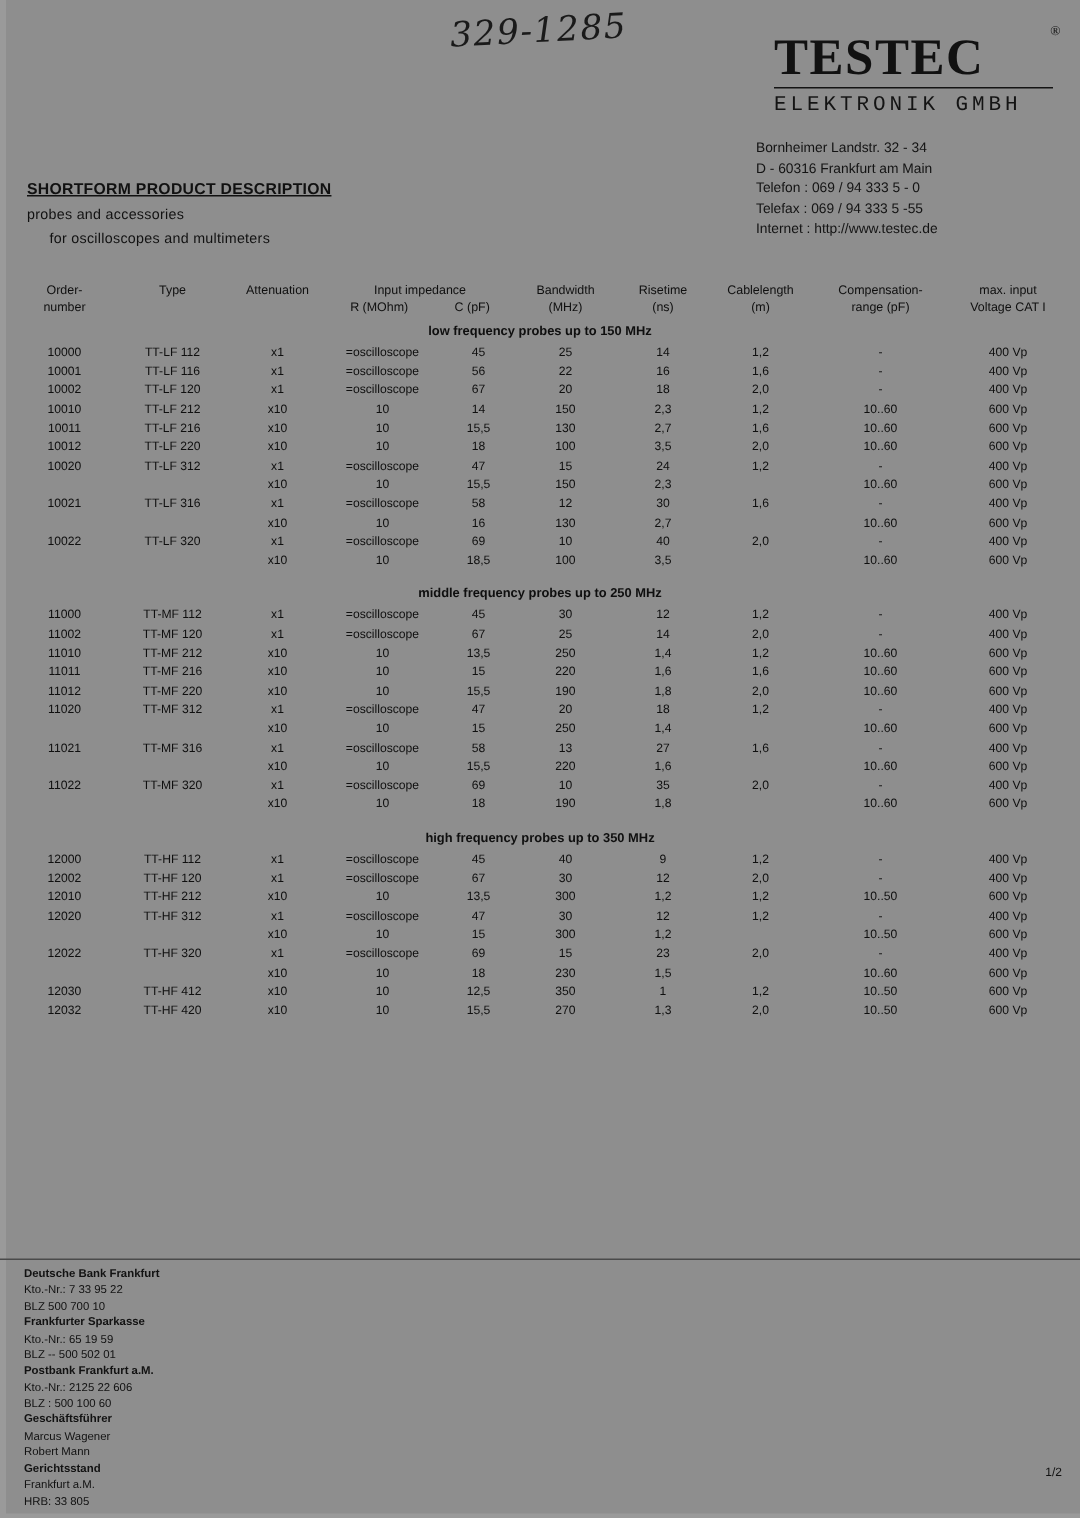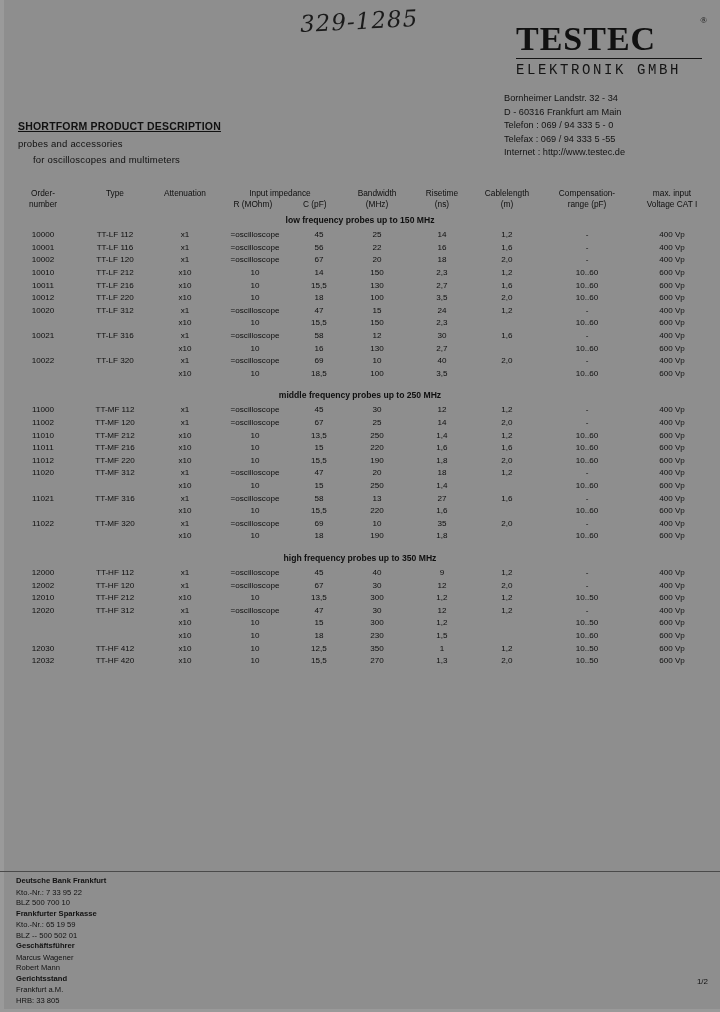--- a/index.html
+++ b/index.html
@@ -616,20 +616,32 @@
             <td class="c-atten">x10</td>
             <td class="c-r">10</td>
             <td class="c-c">15</td>
             <td class="c-bw">300</td>
             <td class="c-rise">1,2</td>
             <td class="c-cable"></td>
             <td class="c-comp">10..50</td>
             <td class="c-volt">600 Vp</td>
           </tr>
           <tr>
+            <td class="c-order">12022</td>
+            <td class="c-type">TT-HF 320</td>
+            <td class="c-atten">x1</td>
+            <td class="c-r">=oscilloscope</td>
+            <td class="c-c">69</td>
+            <td class="c-bw">15</td>
+            <td class="c-rise">23</td>
+            <td class="c-cable">2,0</td>
+            <td class="c-comp">-</td>
+            <td class="c-volt">400 Vp</td>
+          </tr>
+          <tr>
             <td class="c-order"></td>
             <td class="c-type"></td>
             <td class="c-atten">x10</td>
             <td class="c-r">10</td>
             <td class="c-c">18</td>
             <td class="c-bw">230</td>
             <td class="c-rise">1,5</td>
             <td class="c-cable"></td>
             <td class="c-comp">10..60</td>
             <td class="c-volt">600 Vp</td>
@@ -666,20 +678,25 @@
     <div class="footer-inner" id="footer-inner">
         <div class="footer-col">
           <div class="fc-title">Deutsche Bank Frankfurt</div>
           <div>Kto.-Nr.: 7 33 95 22</div>
           <div>BLZ      500 700 10</div>
         </div>
         <div class="footer-col">
           <div class="fc-title">Frankfurter Sparkasse</div>
           <div>Kto.-Nr.: 65  19  59</div>
           <div>BLZ  --  500 502 01</div>
+        </div>
+        <div class="footer-col">
+          <div class="fc-title">Postbank Frankfurt a.M.</div>
+          <div>Kto.-Nr.: 2125 22 606</div>
+          <div>BLZ    : 500  100 60</div>
         </div>
         <div class="footer-col">
           <div class="fc-title">Geschäftsführer</div>
           <div>Marcus Wagener</div>
           <div>Robert Mann</div>
         </div>
         <div class="footer-col">
           <div class="fc-title">Gerichtsstand</div>
           <div>Frankfurt a.M.</div>
           <div>HRB: 33 805</div>

